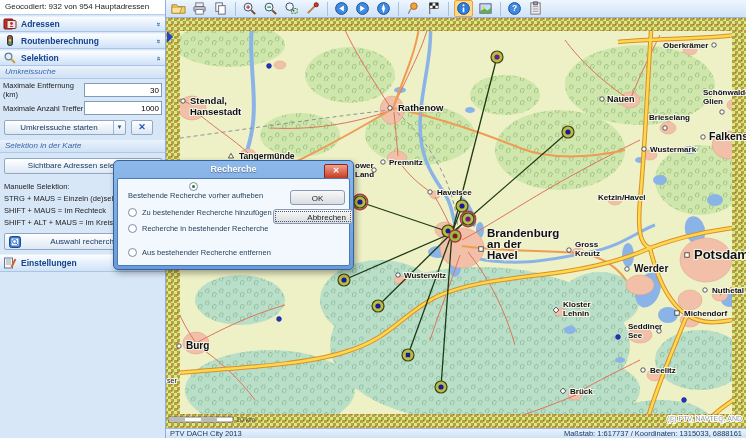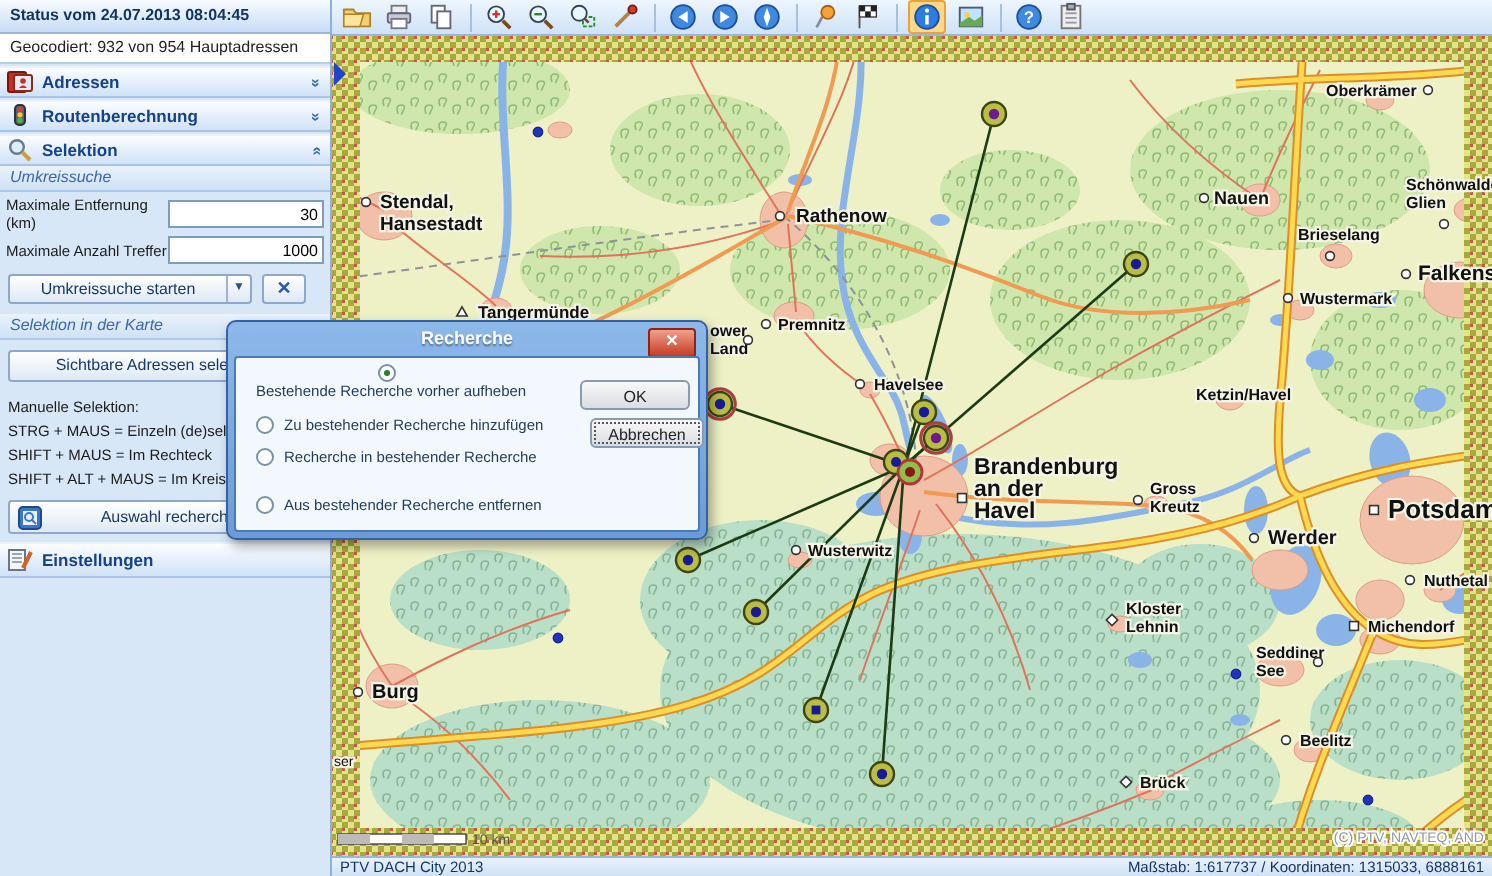--- a/index.html
+++ b/index.html
@@ -81,21 +81,20 @@
            border:1px solid #8a9ab5;border-radius:3px;font-size:8px;color:#222;
            text-align:center;line-height:13px;cursor:pointer;box-sizing:border-box;}
   .dlg-btn.focused{outline:1px dotted #555;outline-offset:-3px;}
 </style>
 </head>
 <body>
 
 <div class="app">
 
   <div class="sidebar">
-    <div class="status-hdr">Status vom 24.07.2013 08:04:45</div>
     <div class="geo-row">Geocodiert:  932 von 954 Hauptadressen</div>
 
     <div class="acc">
       <span class="ic">
         <svg viewBox="0 0 14 12">
             <rect x="1" y="1" width="9" height="10" rx="1" fill="#c62f22" stroke="#7a150d"></rect>
             <rect x="4" y="2.5" width="9" height="8" rx="1" fill="#e6e9f2" stroke="#8a2a1a"></rect>
             <circle cx="8.5" cy="5.5" r="1.4" fill="#c62f22"></circle>
             <path d="M6.5,9 q2,-2.4 4,0z" fill="#c62f22"></path>
           </svg>
@@ -578,21 +577,21 @@
   <div class="statusbar">
     <span>PTV DACH City 2013</span>
     <span class="right">Maßstab: 1:617737 / Koordinaten: 1315033, 6888161</span>
   </div>
 
   <div class="dialog">
     <div class="dlg-title">Recherche</div>
     <div class="dlg-close">✕</div>
     <div class="dlg-body" id="dlg-body">
       <button class="dlg-btn" style="left:172px;top:11px;">OK</button>
-      <button class="dlg-btn focused" style="left:177px;top:30px;width:57px;">Abbrechen</button>
+      <button class="dlg-btn focused" style="left:155px;top:30px;width:80px;text-align:right;">Abbrechen</button>
     <div class="dlg-opt" style="top: 3px; flex-direction: column;">
           <span class="radio sel"></span>
           <span>Bestehende Recherche vorher aufheben</span>
         </div>
         <div class="dlg-opt" style="top: 28px;">
           <span class="radio"></span>
           <span>Zu bestehender Recherche hinzufügen</span>
         </div>
         <div class="dlg-opt" style="top: 44px;">
           <span class="radio"></span>

